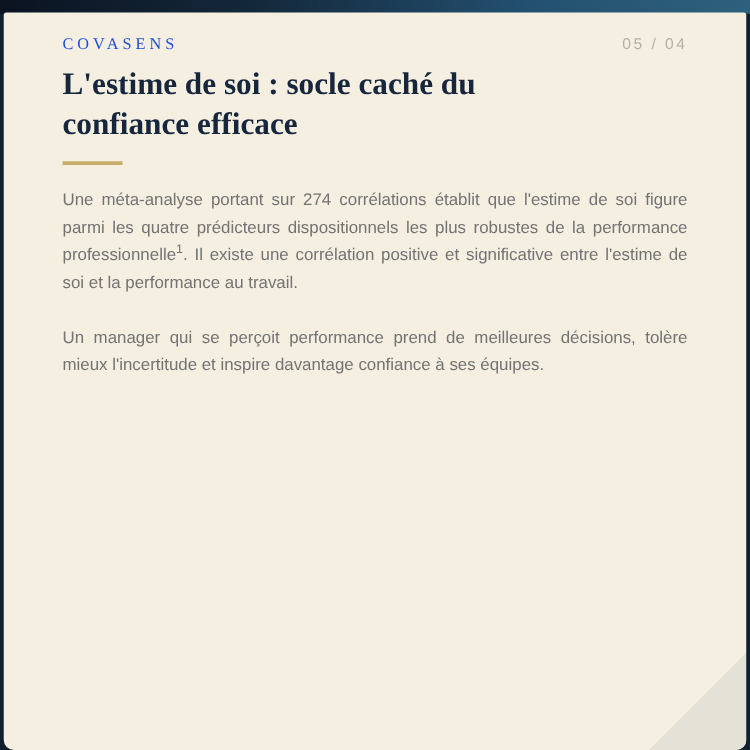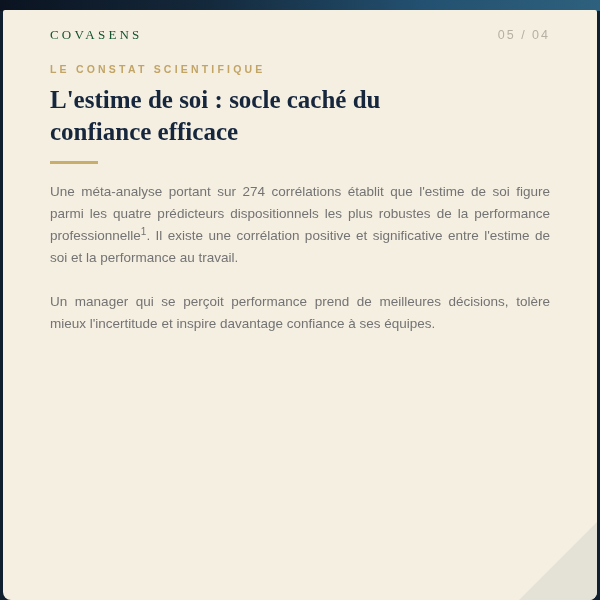--- a/index.html
+++ b/index.html
@@ -28,21 +28,21 @@
   .card-header {
     display: flex;
     justify-content: space-between;
     align-items: baseline;
     padding: 17px 47px 0 47px;
   }
   .brand {
     font-family: "Liberation Serif", serif;
     font-size: 13px;
     letter-spacing: 3.2px;
-    color: #14532d;
+    color: #1d4ed8;
   }
   .page-indicator {
     font-size: 12.5px;
     letter-spacing: 2px;
     color: #b6b0a4;
   }
   .content {
     padding: 0 47px;
   }
   .eyebrow {
@@ -110,21 +110,20 @@
 <div class="frame-strip"></div>
 
 <div class="card">
 
   <div class="card-header">
     <div class="brand">COVASENS</div>
     <div class="page-indicator">05 / 04</div>
   </div>
 
   <div class="content">
-    <div class="eyebrow">LE CONSTAT SCIENTIFIQUE</div>
     <h1 class="title">L'estime de soi : socle caché du confiance efficace</h1>
     <div class="divider"></div>
 
     <p class="body-paragraph"><span>Une méta-analyse portant sur 274 corrélations établit que l'estime de soi figure parmi les quatre prédicteurs dispositionnels les plus robustes de la performance professionnelle</span><sup>1</sup><span>. Il existe une corrélation positive et significative entre l'estime de soi et la performance au travail.</span></p>
 
     <p class="body-paragraph second">Un manager qui se perçoit performance prend de meilleures décisions, tolère mieux l'incertitude et inspire davantage confiance à ses équipes.</p>
   </div>
 
 
   <div class="corner-triangle"></div>

